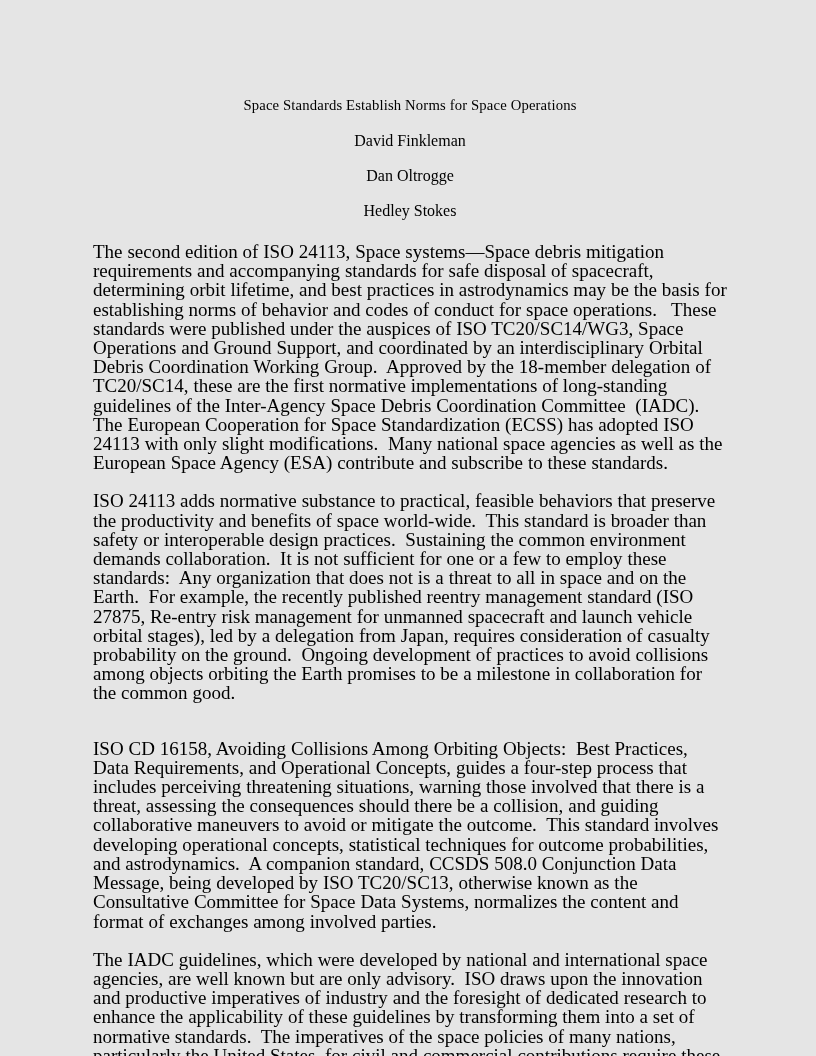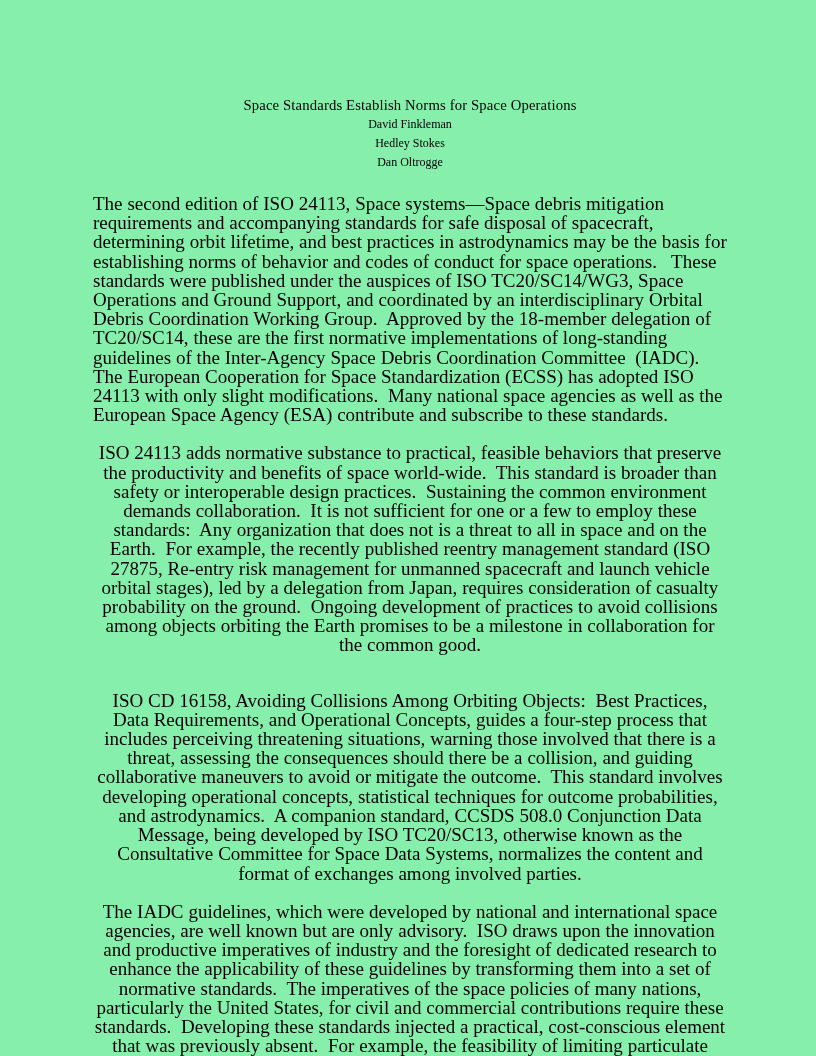--- a/index.html
+++ b/index.html
@@ -14,73 +14,72 @@
     overflow: hidden;
     font-family: "Liberation Serif", "DejaVu Serif", serif;
     color: #000000;
     -webkit-font-smoothing: antialiased;
   }
   .page {
     position: relative;
     width: 816px;
     height: 1056px;
     box-sizing: border-box;
-    background: #86efac;
+    background: #e5e5e5;
   }
   .content {
     position: absolute;
     left: 93px;
     top: 96px;
     width: 634px;
   }
   
   .title-block {
     text-align: center;
     margin: 0 0 22px 0;
   }
   .doc-title {
     font-size: 14.7px;
     line-height: 19px;
     margin: 0;
     font-weight: normal;
     letter-spacing: 0.01em;
   }
   .author-line {
-    font-size: 12px;
+    font-size: 16px;
     line-height: 19px;
-    margin: 0;
+    margin: 16px;
   }
   
   .body-text {
     font-size: 19px;
     line-height: 19.2px;
     text-align: left;
     margin: 0;
     white-space: pre-wrap;
     word-spacing: 0.005em;
   }
   .body-text + .body-text {
     margin-top: 19px;
-    text-align: center;
   }
   .body-text.extra-gap {
     margin-top: 36px;
   }
 </style>
 </head>
 <body>
 
 <div class="page">
   <div class="content">
 
     <div class="title-block">
       <h1 class="doc-title">Space Standards Establish Norms for Space Operations</h1>
       <div class="author-line">David Finkleman</div>
+      <div class="author-line">Dan Oltrogge</div>
       <div class="author-line">Hedley Stokes</div>
-      <div class="author-line">Dan Oltrogge</div>
     </div>
 
     <p class="body-text">The second edition of ISO 24113, Space systems—Space debris mitigation requirements and accompanying standards for safe disposal of spacecraft, determining orbit lifetime, and best practices in astrodynamics may be the basis for establishing norms of behavior and codes of conduct for space operations.   These standards were published under the auspices of ISO TC20/SC14/WG3, Space Operations and Ground Support, and coordinated by an interdisciplinary Orbital Debris Coordination Working Group.  Approved by the 18-member delegation of TC20/SC14, these are the first normative implementations of long-standing guidelines of the Inter-Agency Space Debris Coordination Committee  (IADC).   The European Cooperation for Space Standardization (ECSS) has adopted ISO 24113 with only slight modifications.  Many national space agencies as well as the European Space Agency (ESA) contribute and subscribe to these standards.</p>
 
     <p class="body-text">ISO 24113 adds normative substance to practical, feasible behaviors that preserve the productivity and benefits of space world-wide.  This standard is broader than safety or interoperable design practices.  Sustaining the common environment demands collaboration.  It is not sufficient for one or a few to employ these standards:  Any organization that does not is a threat to all in space and on the Earth.  For example, the recently published reentry management standard (ISO 27875, Re-entry risk management for unmanned spacecraft and launch vehicle orbital stages), led by a delegation from Japan, requires consideration of casualty probability on the ground.  Ongoing development of practices to avoid collisions among objects orbiting the Earth promises to be a milestone in collaboration for the common good.</p>
 
     <p class="body-text extra-gap">ISO CD 16158, Avoiding Collisions Among Orbiting Objects:  Best Practices, Data Requirements, and Operational Concepts, guides a four-step process that includes perceiving threatening situations, warning those involved that there is a threat, assessing the consequences should there be a collision, and guiding collaborative maneuvers to avoid or mitigate the outcome.  This standard involves developing operational concepts, statistical techniques for outcome probabilities, and astrodynamics.  A companion standard, CCSDS 508.0 Conjunction Data Message, being developed by ISO TC20/SC13, otherwise known as the Consultative Committee for Space Data Systems, normalizes the content and format of exchanges among involved parties.</p>
 
     <p class="body-text">The IADC guidelines, which were developed by national and international space agencies, are well known but are only advisory.  ISO draws upon the innovation and productive imperatives of industry and the foresight of dedicated research to enhance the applicability of these guidelines by transforming them into a set of normative standards.  The imperatives of the space policies of many nations, particularly the United States, for civil and commercial contributions require these standards.  Developing these standards injected a practical, cost-conscious element that was previously absent.  For example, the feasibility of limiting particulate emissions of solid rocket motors was examined in depth.  The consensus of ISO delegations was that this would require a new generation of motors with nozzles external to the motor case rather than embedded within it.</p>
 

